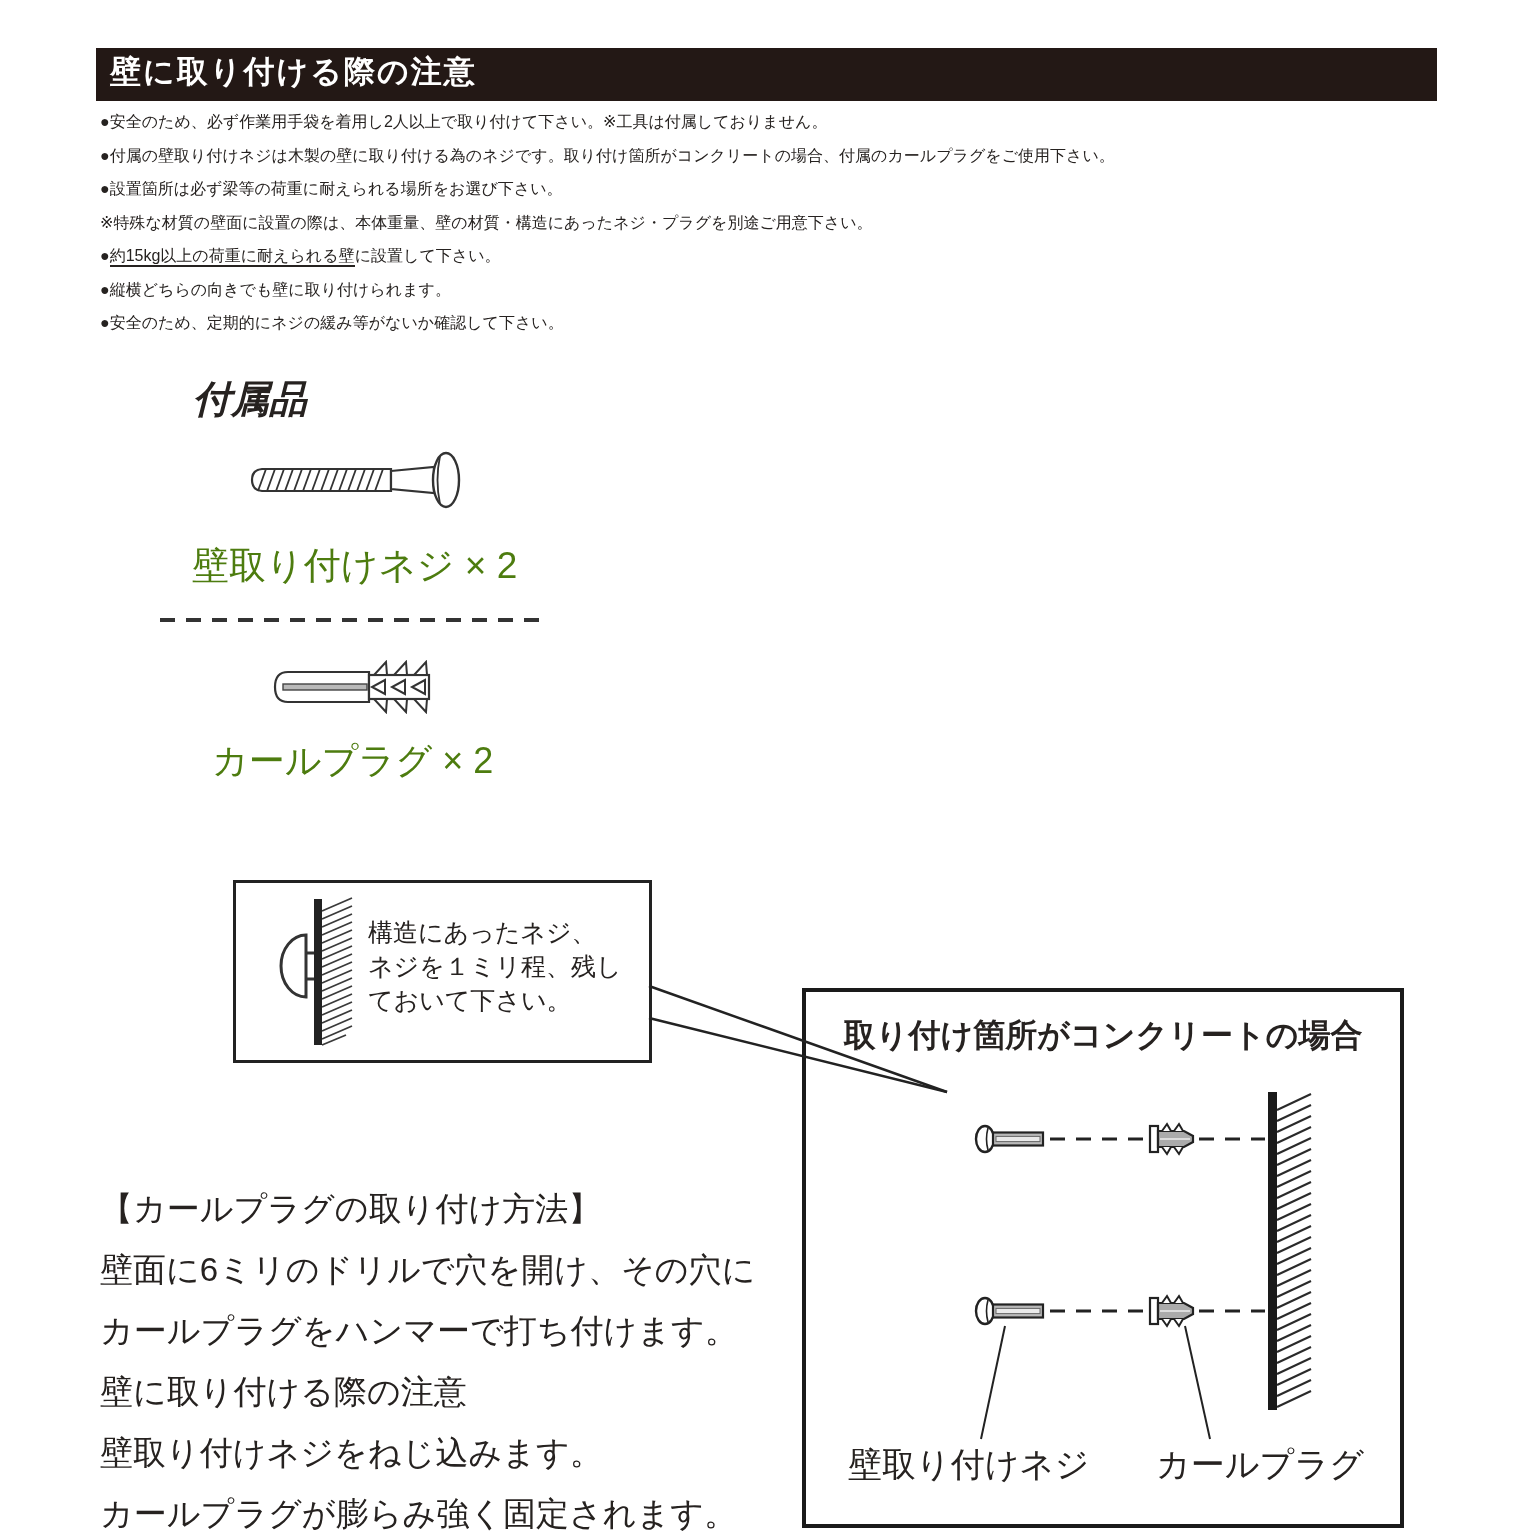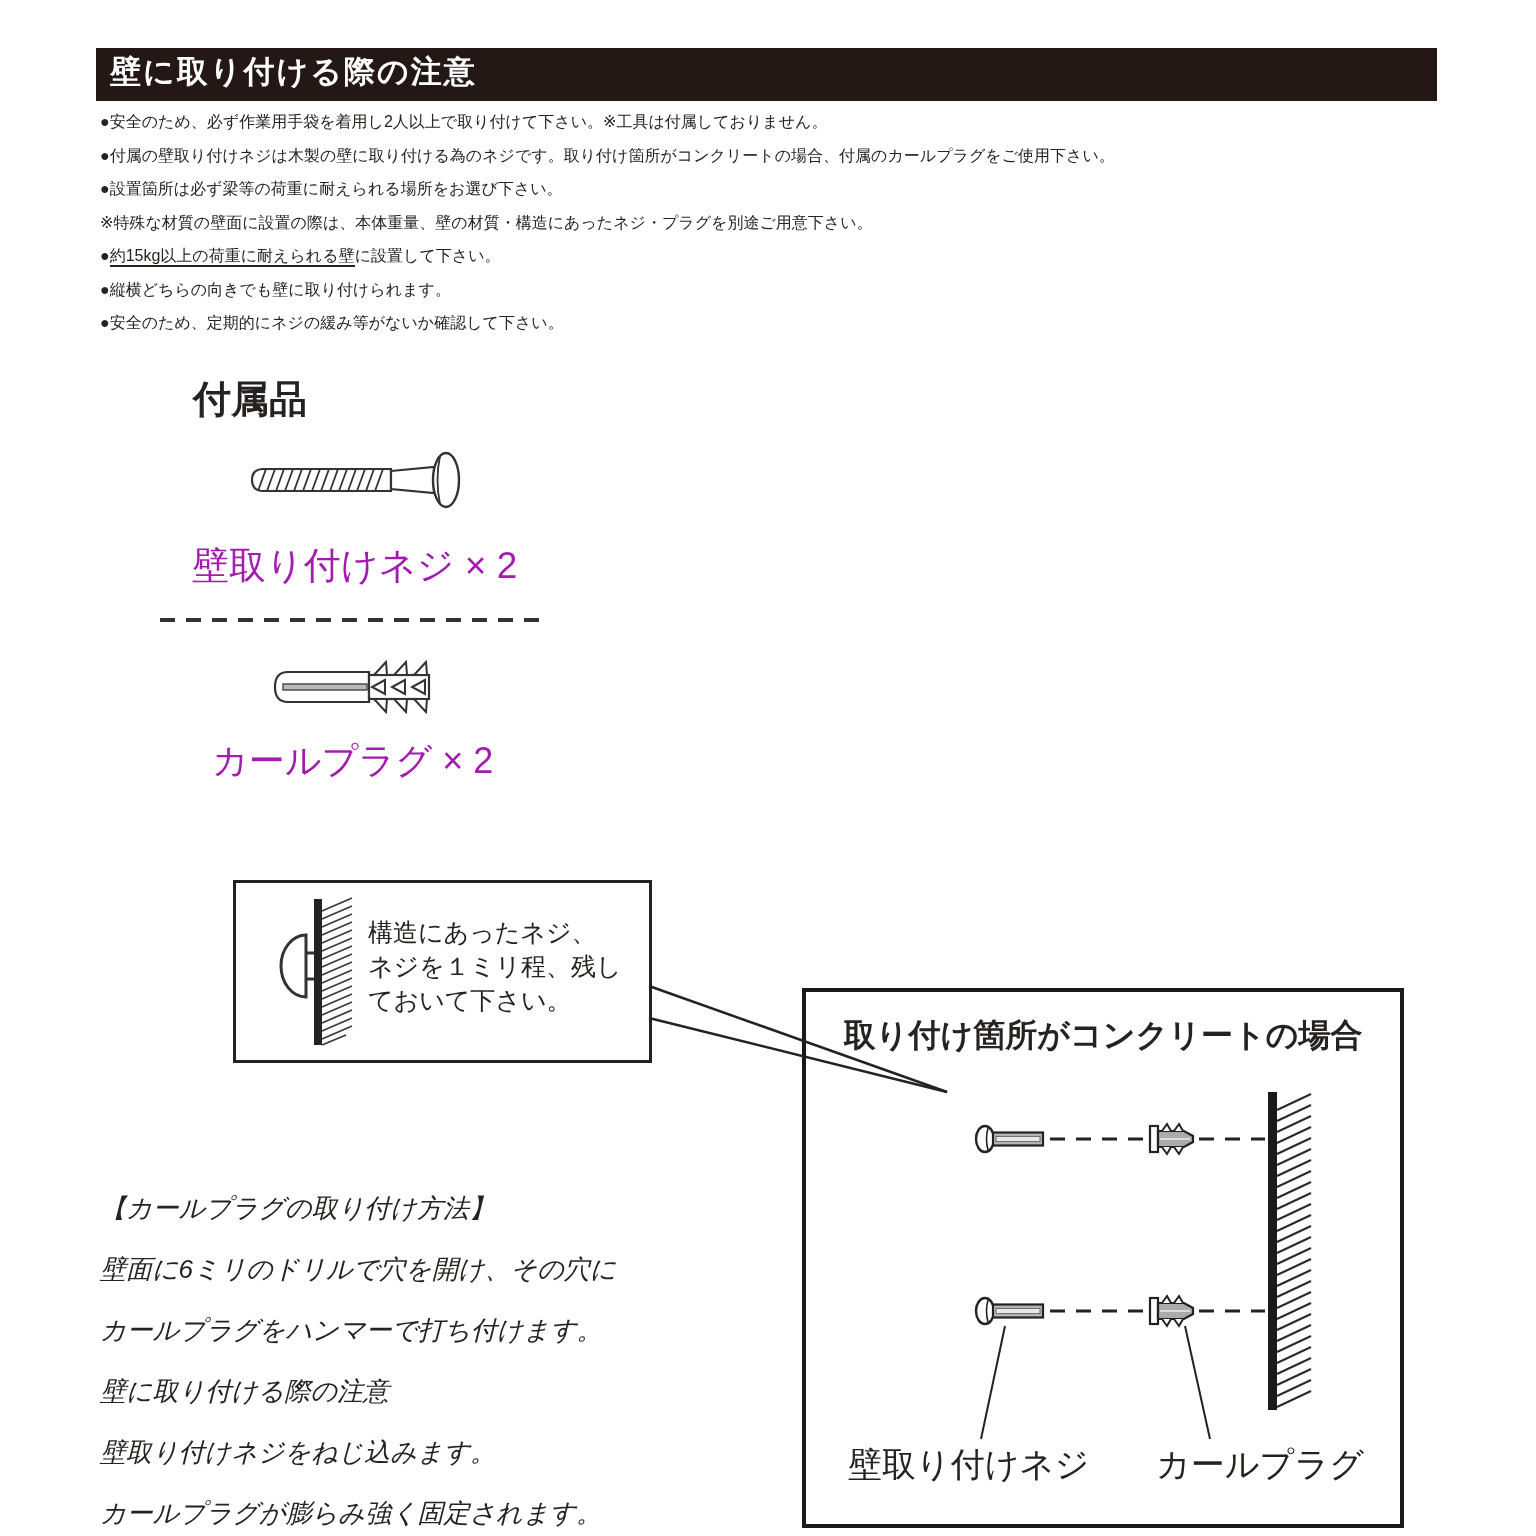--- a/index.html
+++ b/index.html
@@ -8,34 +8,34 @@
   .abs{position:absolute;}
   
   #hdr{left:96px;top:48px;width:1341px;height:53px;background:#231815;}
   #hdr .t{position:absolute;left:14px;top:0;line-height:47px;font-size:31px;font-weight:bold;
           color:#fff;letter-spacing:2px;white-space:nowrap;}
   
   #notes{left:100px;top:105px;width:1400px;}
   .note-line{font-size:16px;line-height:33.5px;height:33.5px;white-space:nowrap;font-weight:500;color:#262220;}
   .ul{border-bottom:2px solid #262220;padding-bottom:1px;}
   
-  .sec-title{font-size:38px;font-weight:600;white-space:nowrap;color:#262220;}
-  .acc-label{font-size:37px;font-weight:500;white-space:nowrap;color:#a21caf;}
+  .sec-title{font-size:38px;font-weight:600;white-space:nowrap;color:#262220;font-style:italic;}
+  .acc-label{font-size:37px;font-weight:500;white-space:nowrap;color:#4d7c0f;}
   #dash-sep{left:160px;top:618px;width:385px;height:4px;
             background:repeating-linear-gradient(90deg,#333 0 15px,transparent 15px 26px);}
   
   #callout{left:233px;top:880px;width:413px;height:177px;border:3px solid #222;background:#fff;}
   .callout-line{font-size:25px;line-height:34px;white-space:nowrap;font-weight:500;color:#262220;}
   
   #cbox{left:802px;top:948px;width:594px;height:532px;border:4px solid #1a1a1a;background:#fff;margin-top:40px;}
   #cbox .title{position:absolute;left:0;top:22px;width:100%;text-align:center;
                font-size:32px;font-weight:600;white-space:nowrap;color:#262220;}
   .cbox-label{position:absolute;top:450px;font-size:34px;font-weight:500;white-space:nowrap;color:#262220;}
   
-  .method-line{font-size:26px;line-height:61px;height:61px;white-space:nowrap;font-weight:500;color:#262220;font-style:italic;}
+  .method-line{font-size:33px;line-height:61px;height:61px;white-space:nowrap;font-weight:500;color:#262220;}
   svg{display:block;}
 </style>
 </head>
 <body>
 
 <div id="page">
 
   <div class="abs" id="hdr">
     <div class="t">壁に取り付ける際の注意</div>
   </div>

